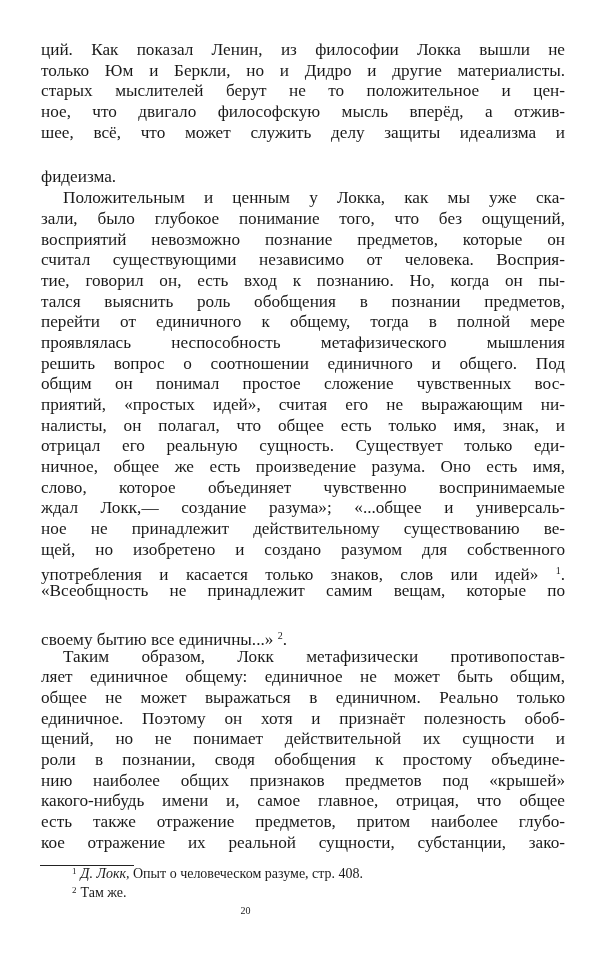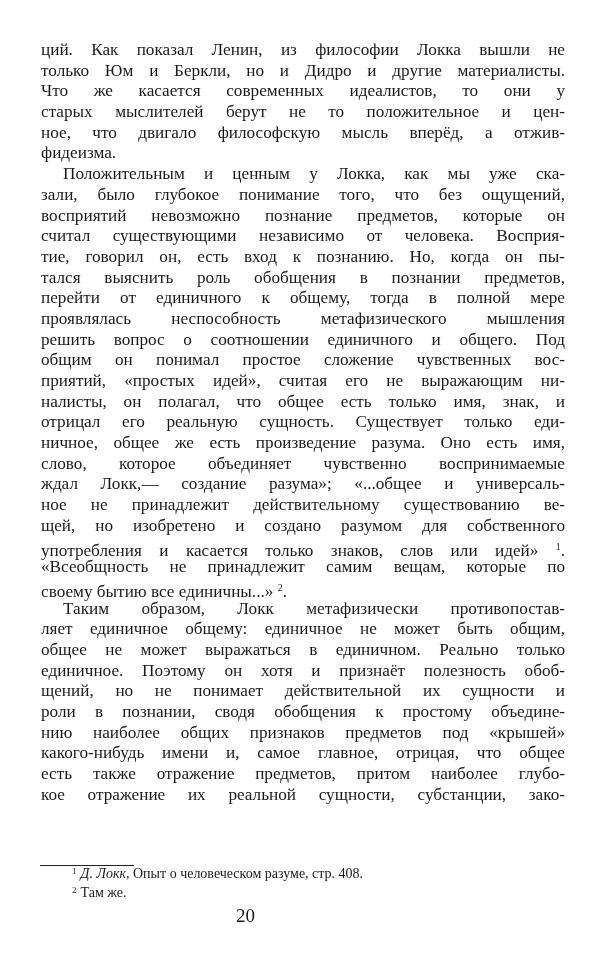--- a/index.html
+++ b/index.html
@@ -6,47 +6,47 @@
   body { width: 600px; height: 964px; position: relative; overflow: hidden; }
   .page {
     position: absolute; left: 41px; top: 40px; width: 524px;
     font-family: "Liberation Serif", serif;
     font-size: 17.2px; line-height: 20.7px; color: #1a1a1a;
   }
   .line {
     display: block; white-space: nowrap; text-align: justify; text-align-last: justify;
     height: 20.7px;
   }
-  .line.last { text-align-last: left; }
+  .line.last { text-align-last: left; margin-top: 24px; }
   .indent { padding-left: 22px; }
   .rule {
     position: absolute; left: 40px; top: 865px; width: 94px; height: 0;
     border-top: 1.5px solid #222;
   }
   .footnotes {
     position: absolute; left: 72px; top: 863px;
     font-family: "Liberation Serif", serif; font-size: 14px; line-height: 17px; color: #1a1a1a;
   }
   .footnotes sup { font-size: 9px; margin-right: 4px; vertical-align: 4px; }
   .fn-author { font-style: italic; text-align: center; }
   .pagenum {
     position: absolute; left: 0; width: 491px; top: 905px; text-align: center;
-    font-family: "Liberation Serif", serif; font-size: 19px; color: #1a1a1a;
+    font-family: "Liberation Serif", serif; font-size: 10px; color: #1a1a1a;
   }
   .ref { font-size: 10px; vertical-align: 6px; }
 </style>
 </head>
 <body>
 
 <div class="page">
   <span class="line">ций. Как показал Ленин, из философии Локка вышли не</span>
   <span class="line">только Юм и Беркли, но и Дидро и другие материалисты.</span>
-  <span class="line">Что же касается современных идеалистов, то они у</span>
   <span class="line">старых мыслителей берут не то положительное и цен-</span>
   <span class="line">ное, что двигало философскую мысль вперёд, а отжив-</span>
+  <span class="line">шее, всё, что может служить делу защиты идеализма и</span>
   <span class="line last">фидеизма.</span>
   <span class="line indent">Положительным и ценным у Локка, как мы уже ска-</span>
   <span class="line">зали, было глубокое понимание того, что без ощущений,</span>
   <span class="line">восприятий невозможно познание предметов, которые он</span>
   <span class="line">считал существующими независимо от человека. Восприя-</span>
   <span class="line">тие, говорил он, есть вход к познанию. Но, когда он пы-</span>
   <span class="line">тался выяснить роль обобщения в познании предметов,</span>
   <span class="line">перейти от единичного к общему, тогда в полной мере</span>
   <span class="line">проявлялась неспособность метафизического мышления</span>
   <span class="line">решить вопрос о соотношении единичного и общего. Под</span>

